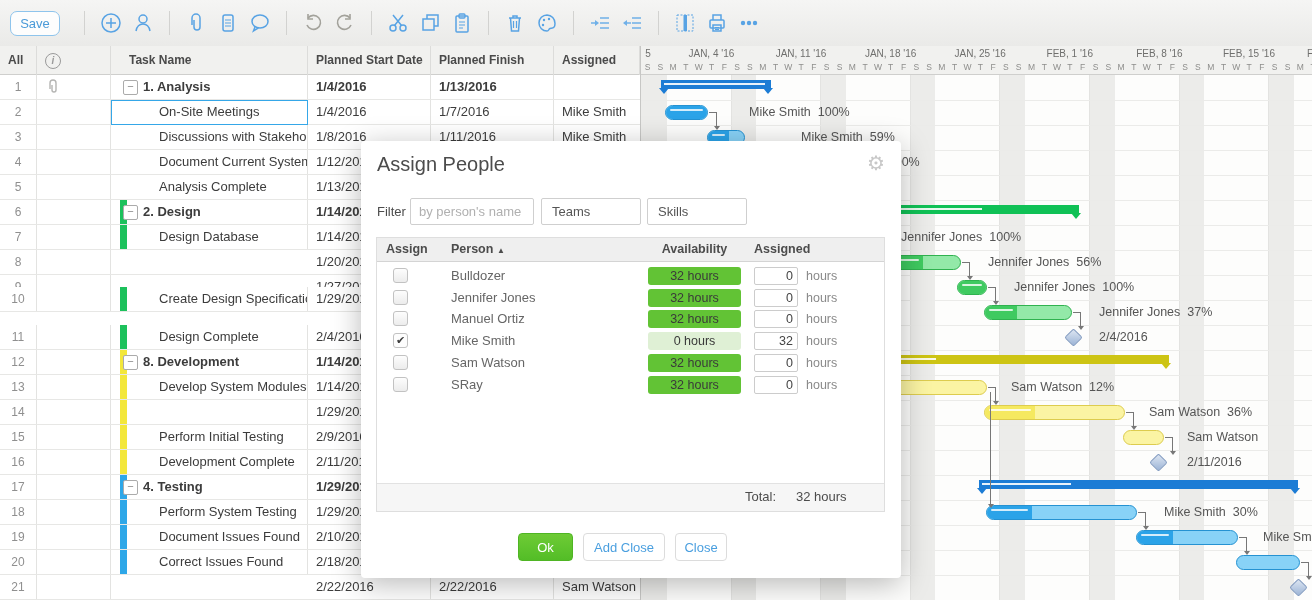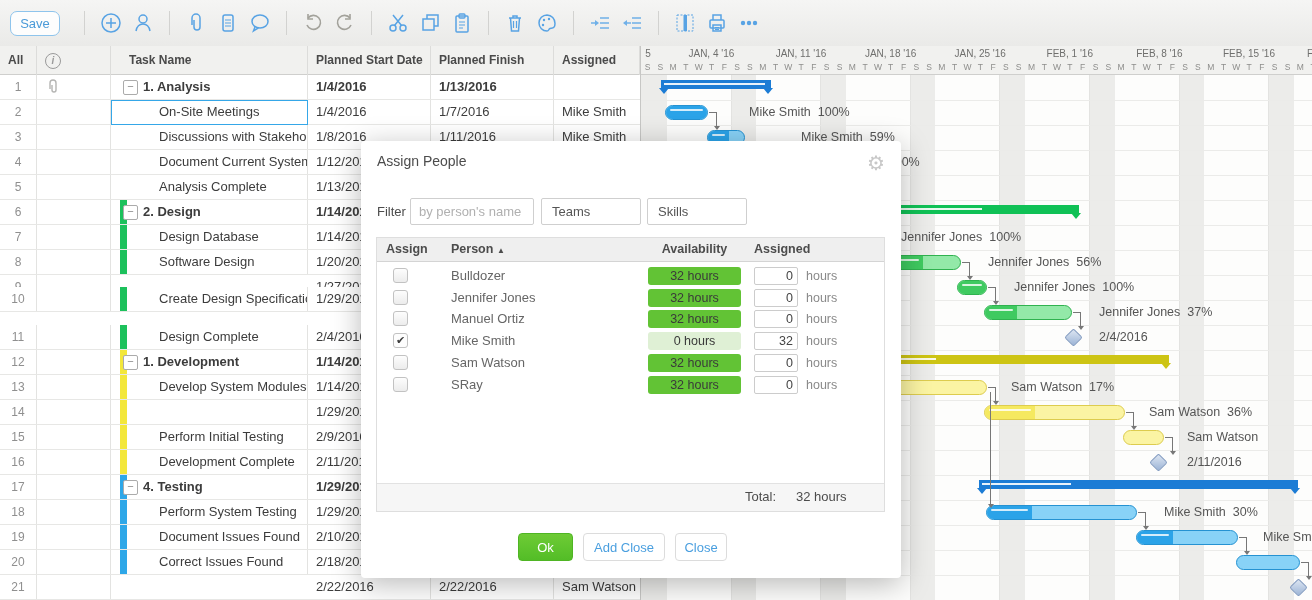--- a/index.html
+++ b/index.html
@@ -48,21 +48,21 @@
   .scap{position:absolute;width:0;height:0;border-left:5px solid transparent;border-right:5px solid transparent;}
   .spline{position:absolute;top:3px;height:2px;background:rgba(255,255,255,.9);}
   .dia{position:absolute;width:13px;height:13px;transform:rotate(45deg);border:1px solid #7e98bf;
     border-radius:2px;background:linear-gradient(135deg,#dde6f2,#9cb4d6);box-sizing:border-box;}
   .hookL{position:absolute;width:8px;border-top:1px solid #777;border-right:1px solid #777;box-sizing:border-box;}
   .hookA{position:absolute;width:0;height:0;border-left:3px solid transparent;border-right:3px solid transparent;border-top:4px solid #777;}
   .longlink{position:absolute;width:1px;background:#777;}
   
   .modal{position:absolute;left:361px;top:141px;width:540px;height:437px;background:#fff;
     border-radius:4px;box-shadow:0 6px 30px rgba(0,0,0,.28);z-index:50;}
-  .m-title{position:absolute;left:16px;top:12px;font-size:14px;color:#4c4c4c;}
+  .m-title{position:absolute;left:16px;top:12px;font-size:20px;color:#4c4c4c;}
   .gear{position:absolute;right:16px;top:10px;font-size:20px;color:#c8c8c8;cursor:pointer;}
   .m-filter{position:absolute;left:16px;top:57px;height:27px;font-size:13px;color:#4c4c4c;}
   .m-filter-label{position:absolute;left:0;top:6px;}
   .m-input{position:absolute;top:0;height:27px;border:1px solid #cfcfcf;border-radius:2px;box-sizing:border-box;
     font-size:13px;color:#555;padding:0 8px;font-family:inherit;background:#fff;}
   .m-input::placeholder{color:#b0b0b0;}
   .m-box{position:absolute;top:0;height:27px;line-height:25px;border:1px solid #cfcfcf;border-radius:2px;
     box-sizing:border-box;font-size:13px;color:#555;padding:0 10px;background:#fff;cursor:pointer;}
   .m-table{position:absolute;left:15px;top:96px;width:509px;height:275px;border:1px solid #dedede;box-sizing:border-box;}
   .mt-head{position:absolute;left:0;top:0;width:507px;height:23px;background:#efefef;border-bottom:1px solid #d4d4d4;}
@@ -293,24 +293,20 @@
           <div class="ind" style="left: 9px; background: rgb(29, 193, 92);"></div>
           <div style="position: absolute; left: 48px; top: 0px; font-weight: normal;">Design Database</div>
         </div>
         <div class="g-cell" style="left: 308px; width: 123px; padding-left: 8px;">1/14/2016</div>
         <div class="g-cell" style="left: 431px; width: 123px; padding-left: 8px;"></div>
         <div class="g-cell" style="left: 554px; width: 86px; padding-left: 8px; border-right: none;"></div>
       </div>
       <div class="g-row" style="top: 175px;">
         <div class="g-cell g-num" style="left: 0px; width: 37px;">8</div>
         <div class="g-cell" style="left: 37px; width: 74px;"></div>
-        <div class="g-cell" style="left: 111px; width: 197px;">
-          <div class="ind" style="left: 9px; background: rgb(29, 193, 92);"></div>
-          <div style="position: absolute; left: 48px; top: 0px; font-weight: normal;">Software Design</div>
-        </div>
         <div class="g-cell" style="left: 308px; width: 123px; padding-left: 8px;">1/20/2016</div>
         <div class="g-cell" style="left: 431px; width: 123px; padding-left: 8px;"></div>
         <div class="g-cell" style="left: 554px; width: 86px; padding-left: 8px; border-right: none;"></div>
       </div>
       <div class="g-row" style="top: 200px;">
         <div class="g-cell g-num" style="left: 0px; width: 37px;">9</div>
         <div class="g-cell" style="left: 37px; width: 74px;"></div>
         <div class="g-cell" style="left: 308px; width: 123px; padding-left: 8px;">1/27/2016</div>
         <div class="g-cell" style="left: 431px; width: 123px; padding-left: 8px;"></div>
         <div class="g-cell" style="left: 554px; width: 86px; padding-left: 8px; border-right: none;"></div>
@@ -336,21 +332,21 @@
         <div class="g-cell" style="left: 308px; width: 123px; padding-left: 8px;">2/4/2016</div>
         <div class="g-cell" style="left: 431px; width: 123px; padding-left: 8px;"></div>
         <div class="g-cell" style="left: 554px; width: 86px; padding-left: 8px; border-right: none;"></div>
       </div>
       <div class="g-row" style="top: 275px;">
         <div class="g-cell g-num" style="left: 0px; width: 37px;">12</div>
         <div class="g-cell" style="left: 37px; width: 74px;"></div>
         <div class="g-cell" style="left: 111px; width: 197px;">
           <div class="ind" style="left: 9px; background: rgb(243, 231, 59);"></div>
           <div class="minusbox" style="left: 12px;">−</div>
-          <div style="position: absolute; left: 32px; top: 0px; font-weight: bold;">1. Development</div>
+          <div style="position: absolute; left: 32px; top: 0px; font-weight: bold;">8. Development</div>
         </div>
         <div class="g-cell bold" style="left: 308px; width: 123px; padding-left: 8px;">1/14/2016</div>
         <div class="g-cell bold" style="left: 431px; width: 123px; padding-left: 8px;"></div>
         <div class="g-cell" style="left: 554px; width: 86px; padding-left: 8px; border-right: none;"></div>
       </div>
       <div class="g-row" style="top: 300px;">
         <div class="g-cell g-num" style="left: 0px; width: 37px;">13</div>
         <div class="g-cell" style="left: 37px; width: 74px;"></div>
         <div class="g-cell" style="left: 111px; width: 197px;">
           <div class="ind" style="left: 9px; background: rgb(243, 231, 59);"></div>
@@ -544,21 +540,21 @@
           <div class="scap" style="left: -2px; top: 8px; border-top: 6px solid rgb(205, 196, 20);"></div>
           <div class="scap" style="right: -2px; top: 8px; border-top: 6px solid rgb(205, 196, 20);"></div>
           <div class="spline" style="left: 3px; width: 36%;"></div>
         </div>
         <div class="tbar" style="left: 160px; top: 334px; width: 186px; background: rgb(251, 244, 163); border-color: rgb(221, 204, 78);">
           <div class="fillp" style="width: 51%; background: rgb(245, 233, 96);"></div>
           <div class="gloss" style="width: calc(51% - 8px);"></div>
         </div>
         <div class="hookL" style="left: 347px; top: 341px; height: 15px;"></div>
         <div class="hookA" style="left: 352px; top: 355px;"></div>
-        <div class="gl-label" style="left: 370px; top: 334px;">Sam Watson  17%</div>
+        <div class="gl-label" style="left: 370px; top: 334px;">Sam Watson  12%</div>
         <div class="tbar" style="left: 343px; top: 359px; width: 141px; background: rgb(251, 244, 163); border-color: rgb(221, 204, 78);">
           <div class="fillp" style="width: 36%; background: rgb(245, 233, 96);"></div>
           <div class="gloss" style="width: calc(36% - 8px);"></div>
         </div>
         <div class="hookL" style="left: 485px; top: 366px; height: 15px;"></div>
         <div class="hookA" style="left: 490px; top: 380px;"></div>
         <div class="gl-label" style="left: 508px; top: 359px;">Sam Watson  36%</div>
         <div class="tbar" style="left: 482px; top: 384px; width: 41px; background: rgb(251, 244, 163); border-color: rgb(221, 204, 78);"></div>
         <div class="hookL" style="left: 524px; top: 391px; height: 15px;"></div>
         <div class="hookA" style="left: 529px; top: 405px;"></div>

